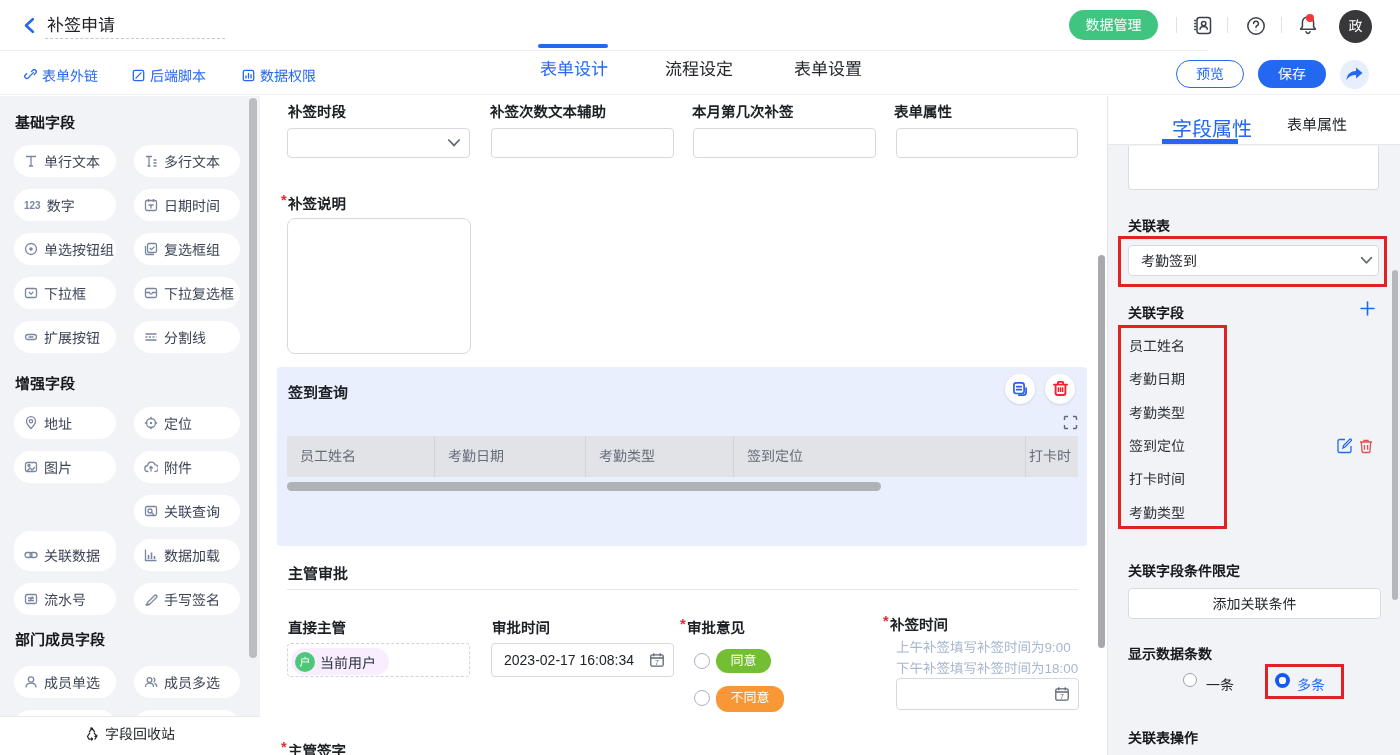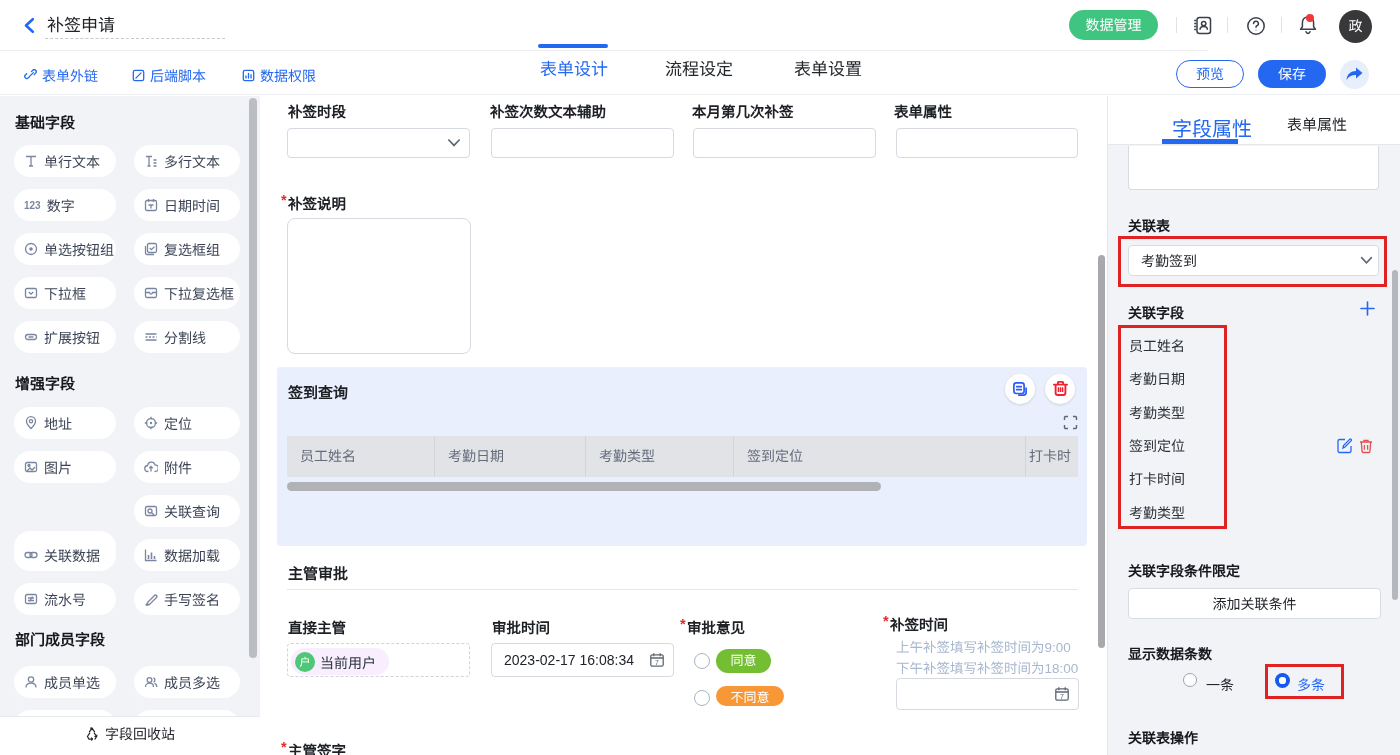--- a/index.html
+++ b/index.html
@@ -278,21 +278,21 @@
   <div class="finput" style="left:230px;top:547px;width:183px;height:34px;line-height:32px;padding-left:12px;font-size:14px;color:#20242a;">2023-02-17 16:08:34</div>
   <svg class="abs" style="left:388px;top:556px;" width="16" height="16" viewBox="0 0 16 16" fill="none" stroke="#5f6673" stroke-width="1.3">
       <rect x="1.8" y="2.8" width="12.4" height="11.4" rx="1.5"></rect>
       <path d="M1.8 6 h12.4 M4.8 1.2 v3 M11.2 1.2 v3"></path>
       <text x="8" y="12.6" font-size="7" fill="#5f6673" stroke="none" text-anchor="middle">7</text>
     </svg>
 
   <div class="abs" style="left:433px;top:557px;width:16px;height:16px;border:1.5px solid #aab3c4;border-radius:50%;background:#fff;"></div>
   <div class="abs" style="left:455px;top:553px;width:55px;height:24px;background:#74be33;border-radius:12px;color:#fff;font-size:13px;text-align:center;line-height:24px;">同意</div>
   <div class="abs" style="left:433px;top:594px;width:16px;height:16px;border:1.5px solid #aab3c4;border-radius:50%;background:#fff;"></div>
-  <div class="abs" style="left:455px;top:590px;width:68px;height:20px;background:#f79735;border-radius:12px;color:#fff;font-size:13px;text-align:center;line-height:24px;">不同意</div>
+  <div class="abs" style="left:455px;top:590px;width:68px;height:26px;background:#f79735;border-radius:12px;color:#fff;font-size:13px;text-align:center;line-height:24px;">不同意</div>
 
   <div class="helper" style="left:635px;top:540px;">上午补签填写补签时间为9:00</div>
   <div class="helper" style="left:635px;top:561px;">下午补签填写补签时间为18:00</div>
   <div class="finput" style="left:635px;top:582px;width:183px;height:32px;"></div>
   <svg class="abs" style="left:793px;top:590px;" width="16" height="16" viewBox="0 0 16 16" fill="none" stroke="#5f6673" stroke-width="1.3">
       <rect x="1.8" y="2.8" width="12.4" height="11.4" rx="1.5"></rect>
       <path d="M1.8 6 h12.4 M4.8 1.2 v3 M11.2 1.2 v3"></path>
       <text x="8" y="12.6" font-size="7" fill="#5f6673" stroke="none" text-anchor="middle">7</text>
     </svg>
 

